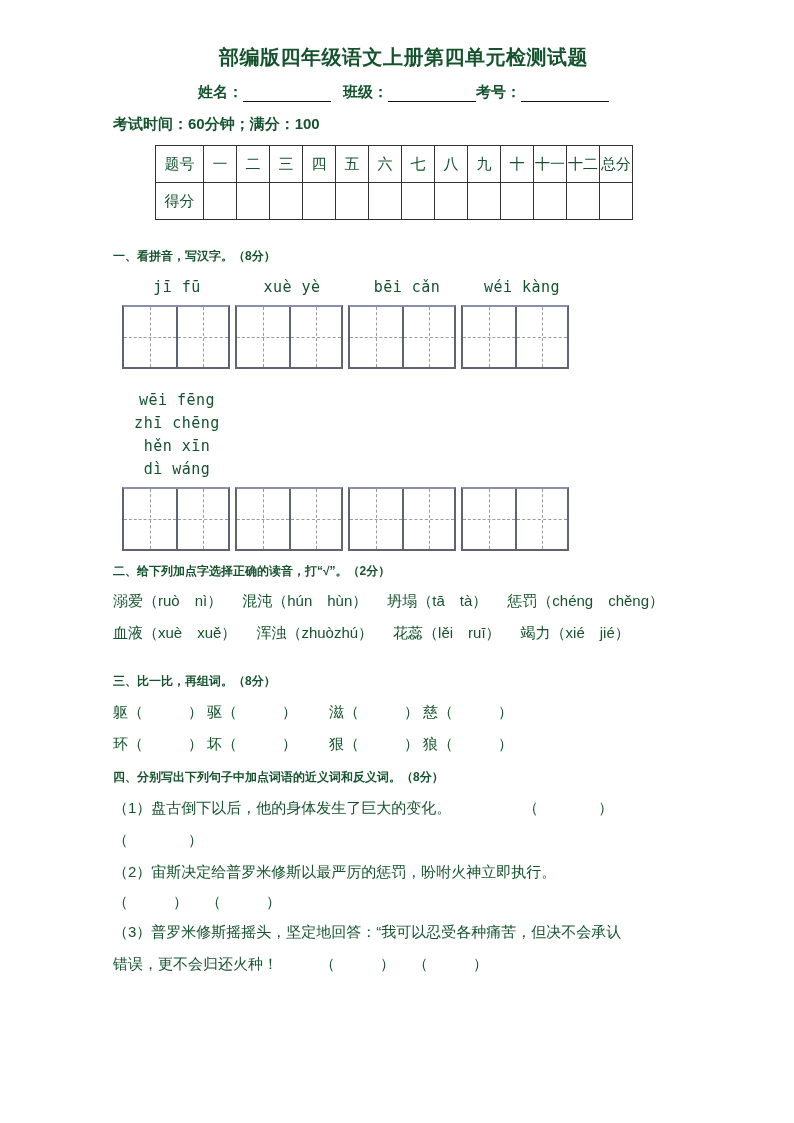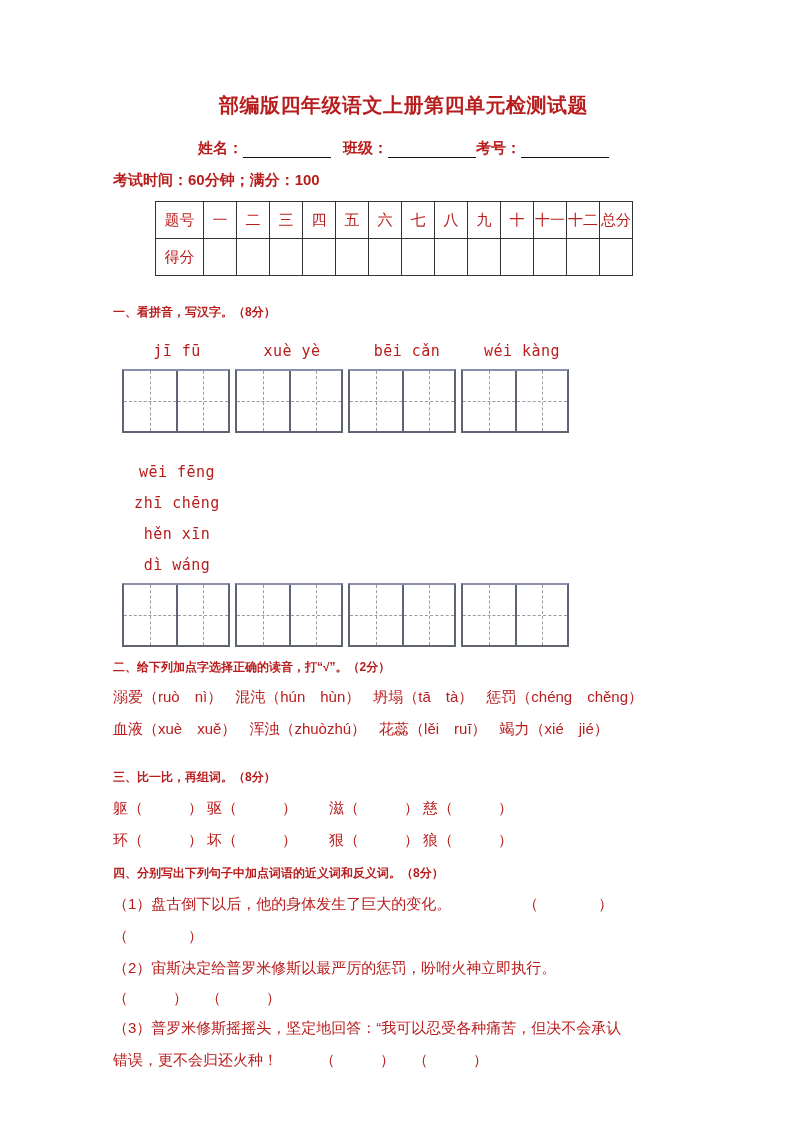--- a/index.html
+++ b/index.html
@@ -1,52 +1,52 @@
 <!DOCTYPE html>
 <html><head>
 <meta charset="utf-8">
 <style>
   * { margin:0; padding:0; box-sizing:border-box; }
   html,body { background:#ffffff; }
   .page {
     width:794px; height:1123px; background:#fff; position:relative;
-    font-family:"Liberation Sans", sans-serif; color:#b91c1c;
-    padding:92px 100px 0 113px; overflow:hidden;
+    font-family:"Liberation Sans", sans-serif; color:#14532d;
+    padding:44px 100px 0 113px; overflow:hidden;
   }
   .title { font-size:20px; font-weight:bold; text-align:center; letter-spacing:0.5px; }
   .subtitle { font-size:18px; font-weight:bold; text-align:center; margin-top:22px; }
-  .name-line { margin-top:20px; text-align:center; font-size:15px; font-weight:bold; }
+  .name-line { margin-top:12px; text-align:center; font-size:15px; font-weight:bold; }
   .blank-underline { display:inline-block; width:88px; border-bottom:1.5px solid #111; height:15px; vertical-align:bottom; }
   .sp { display:inline-block; width:12px; }
   .meta-line { margin-top:13px; text-align:left; font-size:15px; font-weight:bold; }
 
   table.score-table { border-collapse:collapse; margin-top:11px; margin-left:42px; table-layout:fixed; }
   table.score-table td {
     border:1.5px solid #333; height:37px; text-align:center; vertical-align:middle;
     font-size:15px; padding:0 1px;
   }
   td.qnum-col { width:48px; }
   td.num-col { width:33px; }
 
   .sec-heading { font-size:12px; font-weight:bold; margin-top:26px; line-height:20px; }
   .pinyin-row { display:flex; gap:5px; margin-top:12px; margin-left:9px; }
   .pinyin-row .plabel {
     width:110px; text-align:center; font-size:15px;
-    font-family:"DejaVu Sans Mono", monospace; letter-spacing:0.5px;margin-top:8px;
+    font-family:"DejaVu Sans Mono", monospace; letter-spacing:0.5px;
   }
   .grid-row { display:flex; gap:5px; margin-top:9px; margin-left:9px; }
   .grid-group { display:flex; border:2px solid #5f6372; border-top-color:#8a8fae; background:#fff; }
   .tian-cell { width:52px; height:60px; position:relative; }
   .tian-cell + .tian-cell { border-left:2px solid #5f6372; }
   .tian-cell::before { content:""; position:absolute; left:50%; top:0; bottom:0; border-left:1px dashed #9a9aa6; }
   .tian-cell::after  { content:""; position:absolute; top:50%; left:0; right:0; border-top:1px dashed #9a9aa6; }
 
   .body-line { font-size:15px; line-height:22px; margin-top:8px; }
   .flex-line { display:flex; font-size:15px; line-height:22px; margin-top:8px; }
-  .s2-row { display:flex; gap:13px; margin-top:8px; font-size:15px; line-height:24px; white-space:pre; }
+  .s2-row { display:flex; gap:20px; margin-top:8px; font-size:15px; line-height:24px; white-space:pre; }
   .s3-row { display:flex; gap:4px; margin-top:10px; font-size:15px; line-height:22px; white-space:pre; }
   .s3-gap { margin-left:28px; }
   .blank-paren { white-space:pre; }
   .mt10 { margin-top:10px; }
   .gap18 { gap:18px; }
 </style>
 </head>
 <body>
 
 <div class="page">

